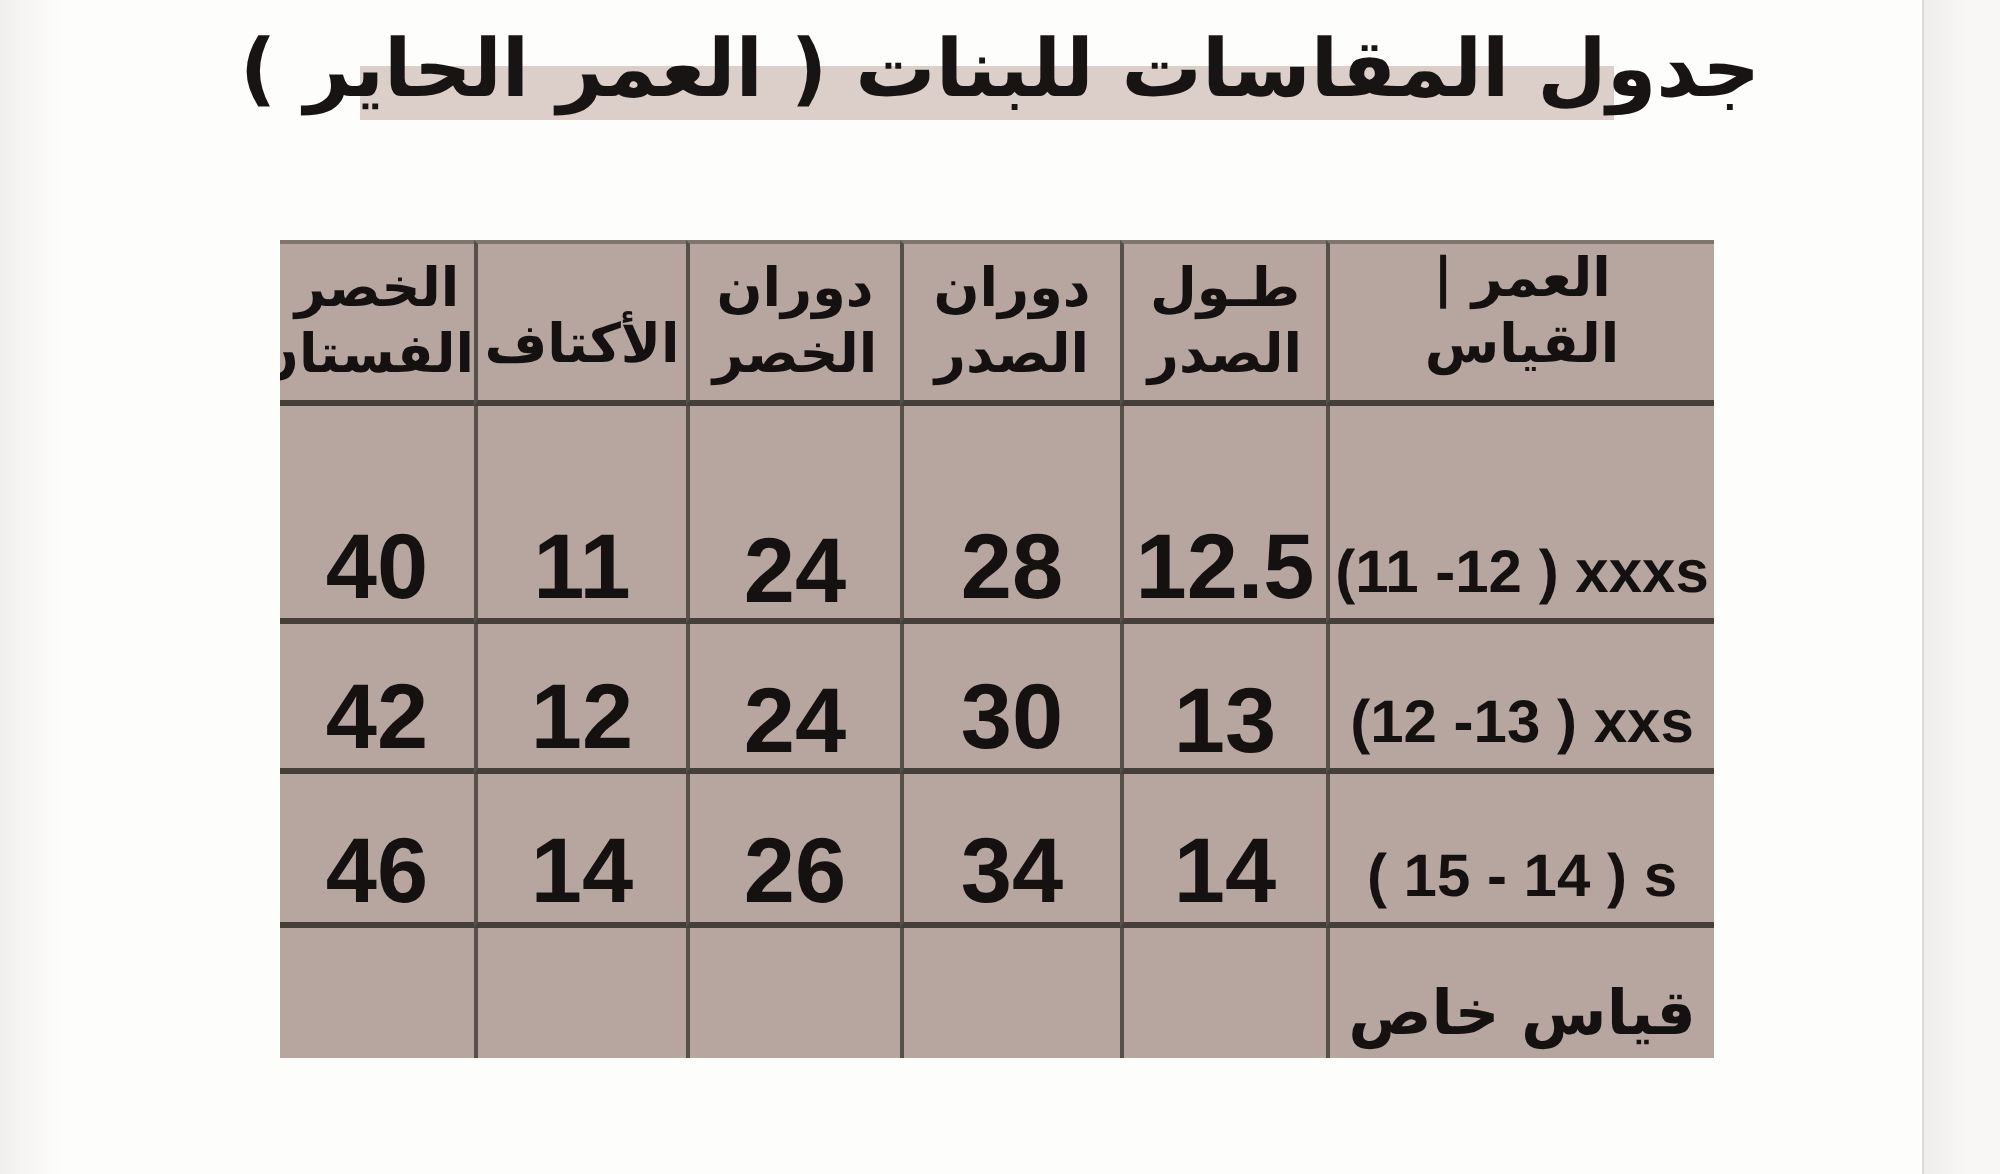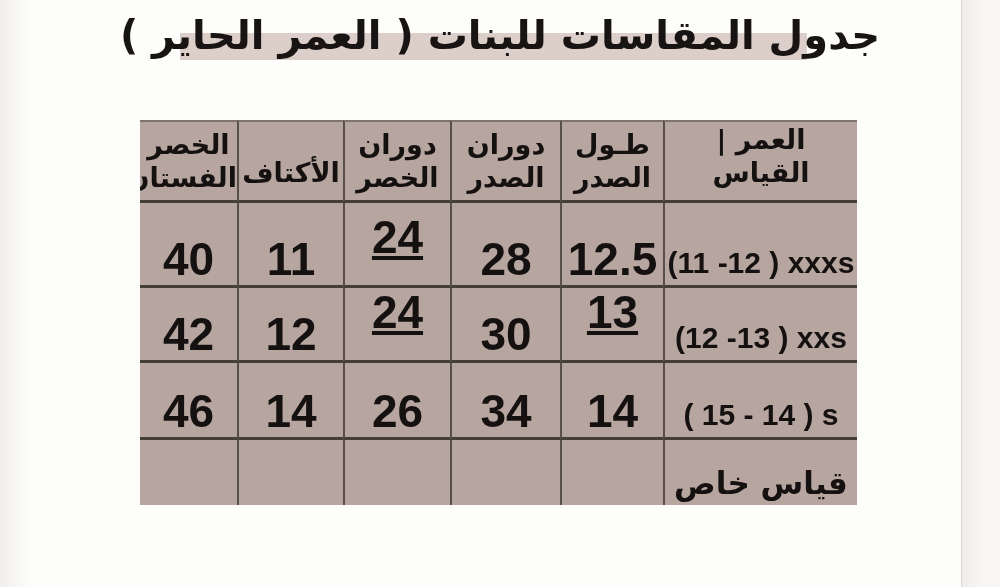--- a/index.html
+++ b/index.html
@@ -40,36 +40,36 @@
     padding:0;margin:0;vertical-align:bottom;text-align:center;
     overflow:hidden;
   }
   
   .size-table th + th,.size-table td + td{border-left:2px solid #57504a;}
   
   .size-table tr.hdr th{border-top:2px solid #80756e;border-bottom:3px solid #453f3a;}
   .size-table tr.r td{border-bottom:3px solid #453f3a;}
   .size-table tr.last td{border-bottom:none;}
   
-  tr.hdr{height:83px;} tr.r1{height:85px;} tr.r2{height:75px;}
+  tr.hdr{height:83px;} tr.r1{height:109px;} tr.r2{height:75px;}
   tr.r3{height:77px;} tr.r4{height:77px;} tr.last{height:65px;}
   
   .size-table th{
     direction:rtl;font-weight:600;font-size:27px;line-height:33px;
     font-family:"DejaVu Sans",sans-serif;
   }
   th.twoline{padding-bottom:6px;}
   th.oneline{padding-bottom:11px;}
   th .hline{display:block;}
   
   td.num{
     font-family:"Liberation Sans","DejaVu Sans",sans-serif;
     font-weight:600;font-size:46px;line-height:1;padding-bottom:3px;
   }
-  td.num.raise{padding-bottom:25px;text-decoration:underline;}
+  td.num.raise{padding-bottom:1px;}
   td.size-cell{
     direction:ltr;
     font-family:"Liberation Sans","DejaVu Sans",sans-serif;
     font-weight:700;font-size:30px;line-height:1.1;padding-bottom:6px;
     white-space:nowrap;
   }
   td.special{
     direction:rtl;font-family:"DejaVu Sans",sans-serif;
     font-weight:700;font-size:31px;line-height:1.15;padding-bottom:3px;
   }

